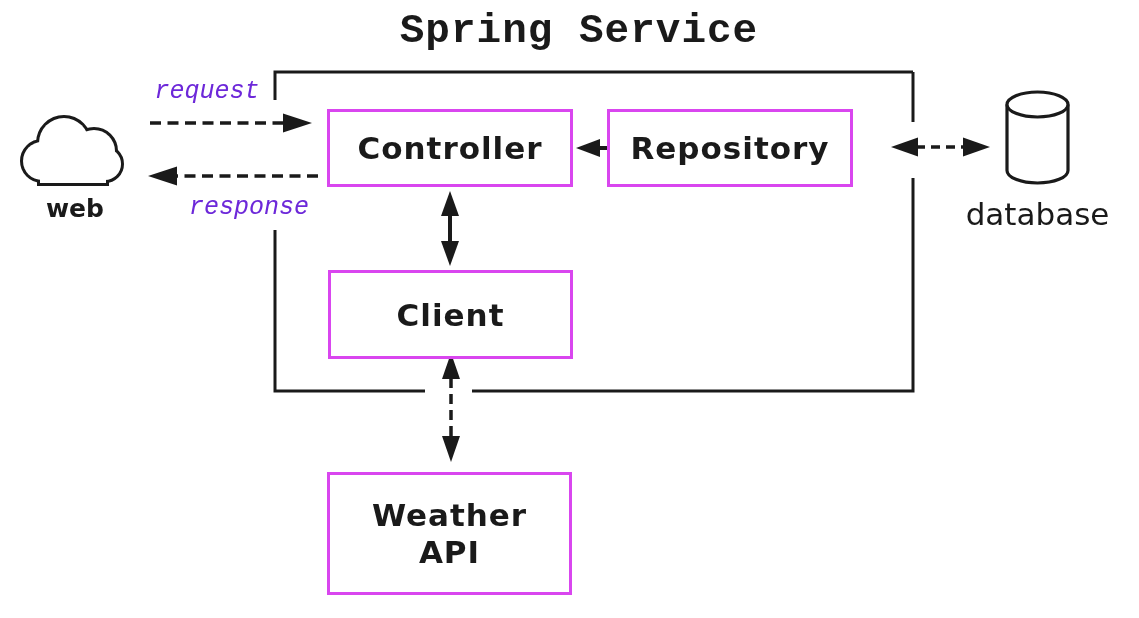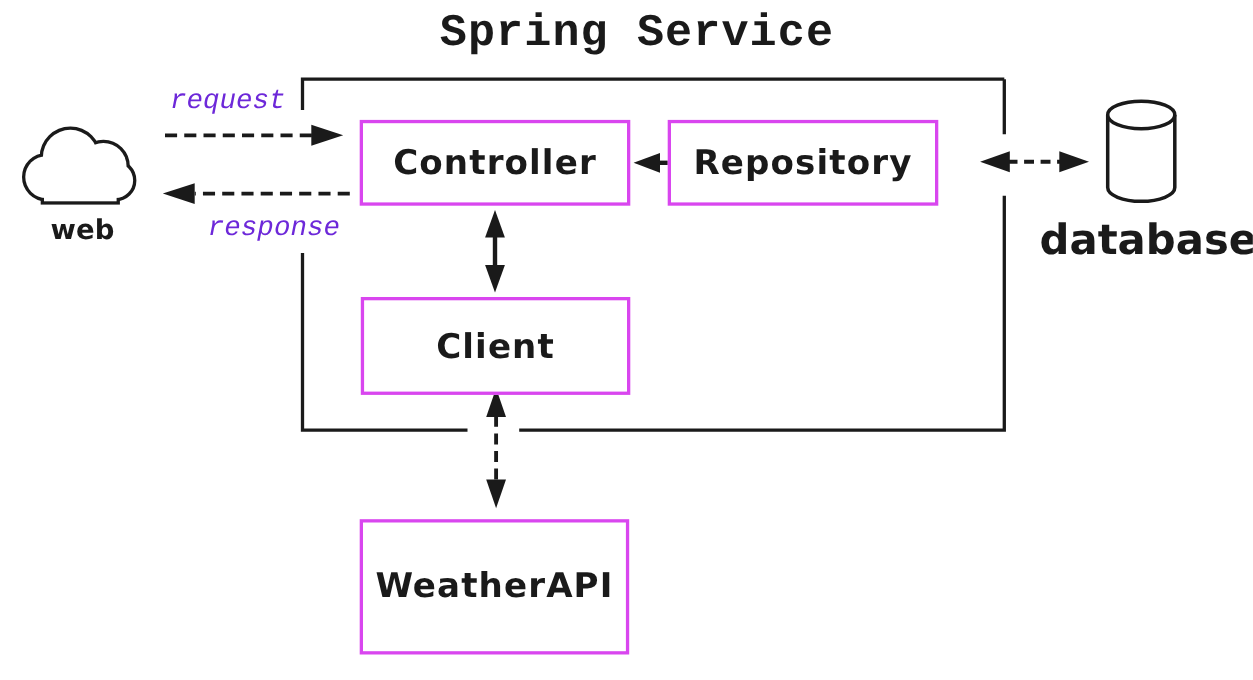--- a/index.html
+++ b/index.html
@@ -28,29 +28,29 @@
     font-size: 31px;
     letter-spacing: 1px;
     color: #1a1a1a;
     text-align: center;
   }
   .node-controller { left: 327px; top: 109px; width: 246px; height: 78px; }
   .node-repository { left: 607px; top: 109px; width: 246px; height: 78px; }
   .node-client     { left: 328px; top: 270px; width: 245px; height: 89px; }
   .node-domain     { left: 635px; top: 271px; width: 245px; height: 76px; }
   .node-weather    { left: 327px; top: 472px; width: 245px; height: 123px;
-                     flex-direction: row; line-height: 1.18; }
+                     flex-direction: column; line-height: 1.18; }
   .lbl {
     position: absolute;
     text-align: center;
     color: #1a1a1a;
   }
   .lbl-title    { left: 379px; top: 8px;   width: 400px; font-size: 41px; font-weight: 700; letter-spacing: 1px; font-family: Liberation Mono, monospace; }
   .lbl-web      { left: 15px;  top: 194px; width: 120px; font-size: 25px; font-weight: 700; }
-  .lbl-database { left: 945px; top: 196px; width: 185px; font-size: 38px; font-weight: 700; }
+  .lbl-database { left: 945px; top: 196px; width: 185px; font-size: 31px; font-weight: 400; }
   .lbl-edge {
     font-family: Liberation Mono, monospace;
     font-style: italic;
     font-weight: 400;
     font-size: 25px;
     color: #6d28d9;
   }
   .lbl-request  { left: 145px; top: 77px;  width: 124px; }
   .lbl-response { left: 165px; top: 193px; width: 144px; text-align: right; }
 </style>

